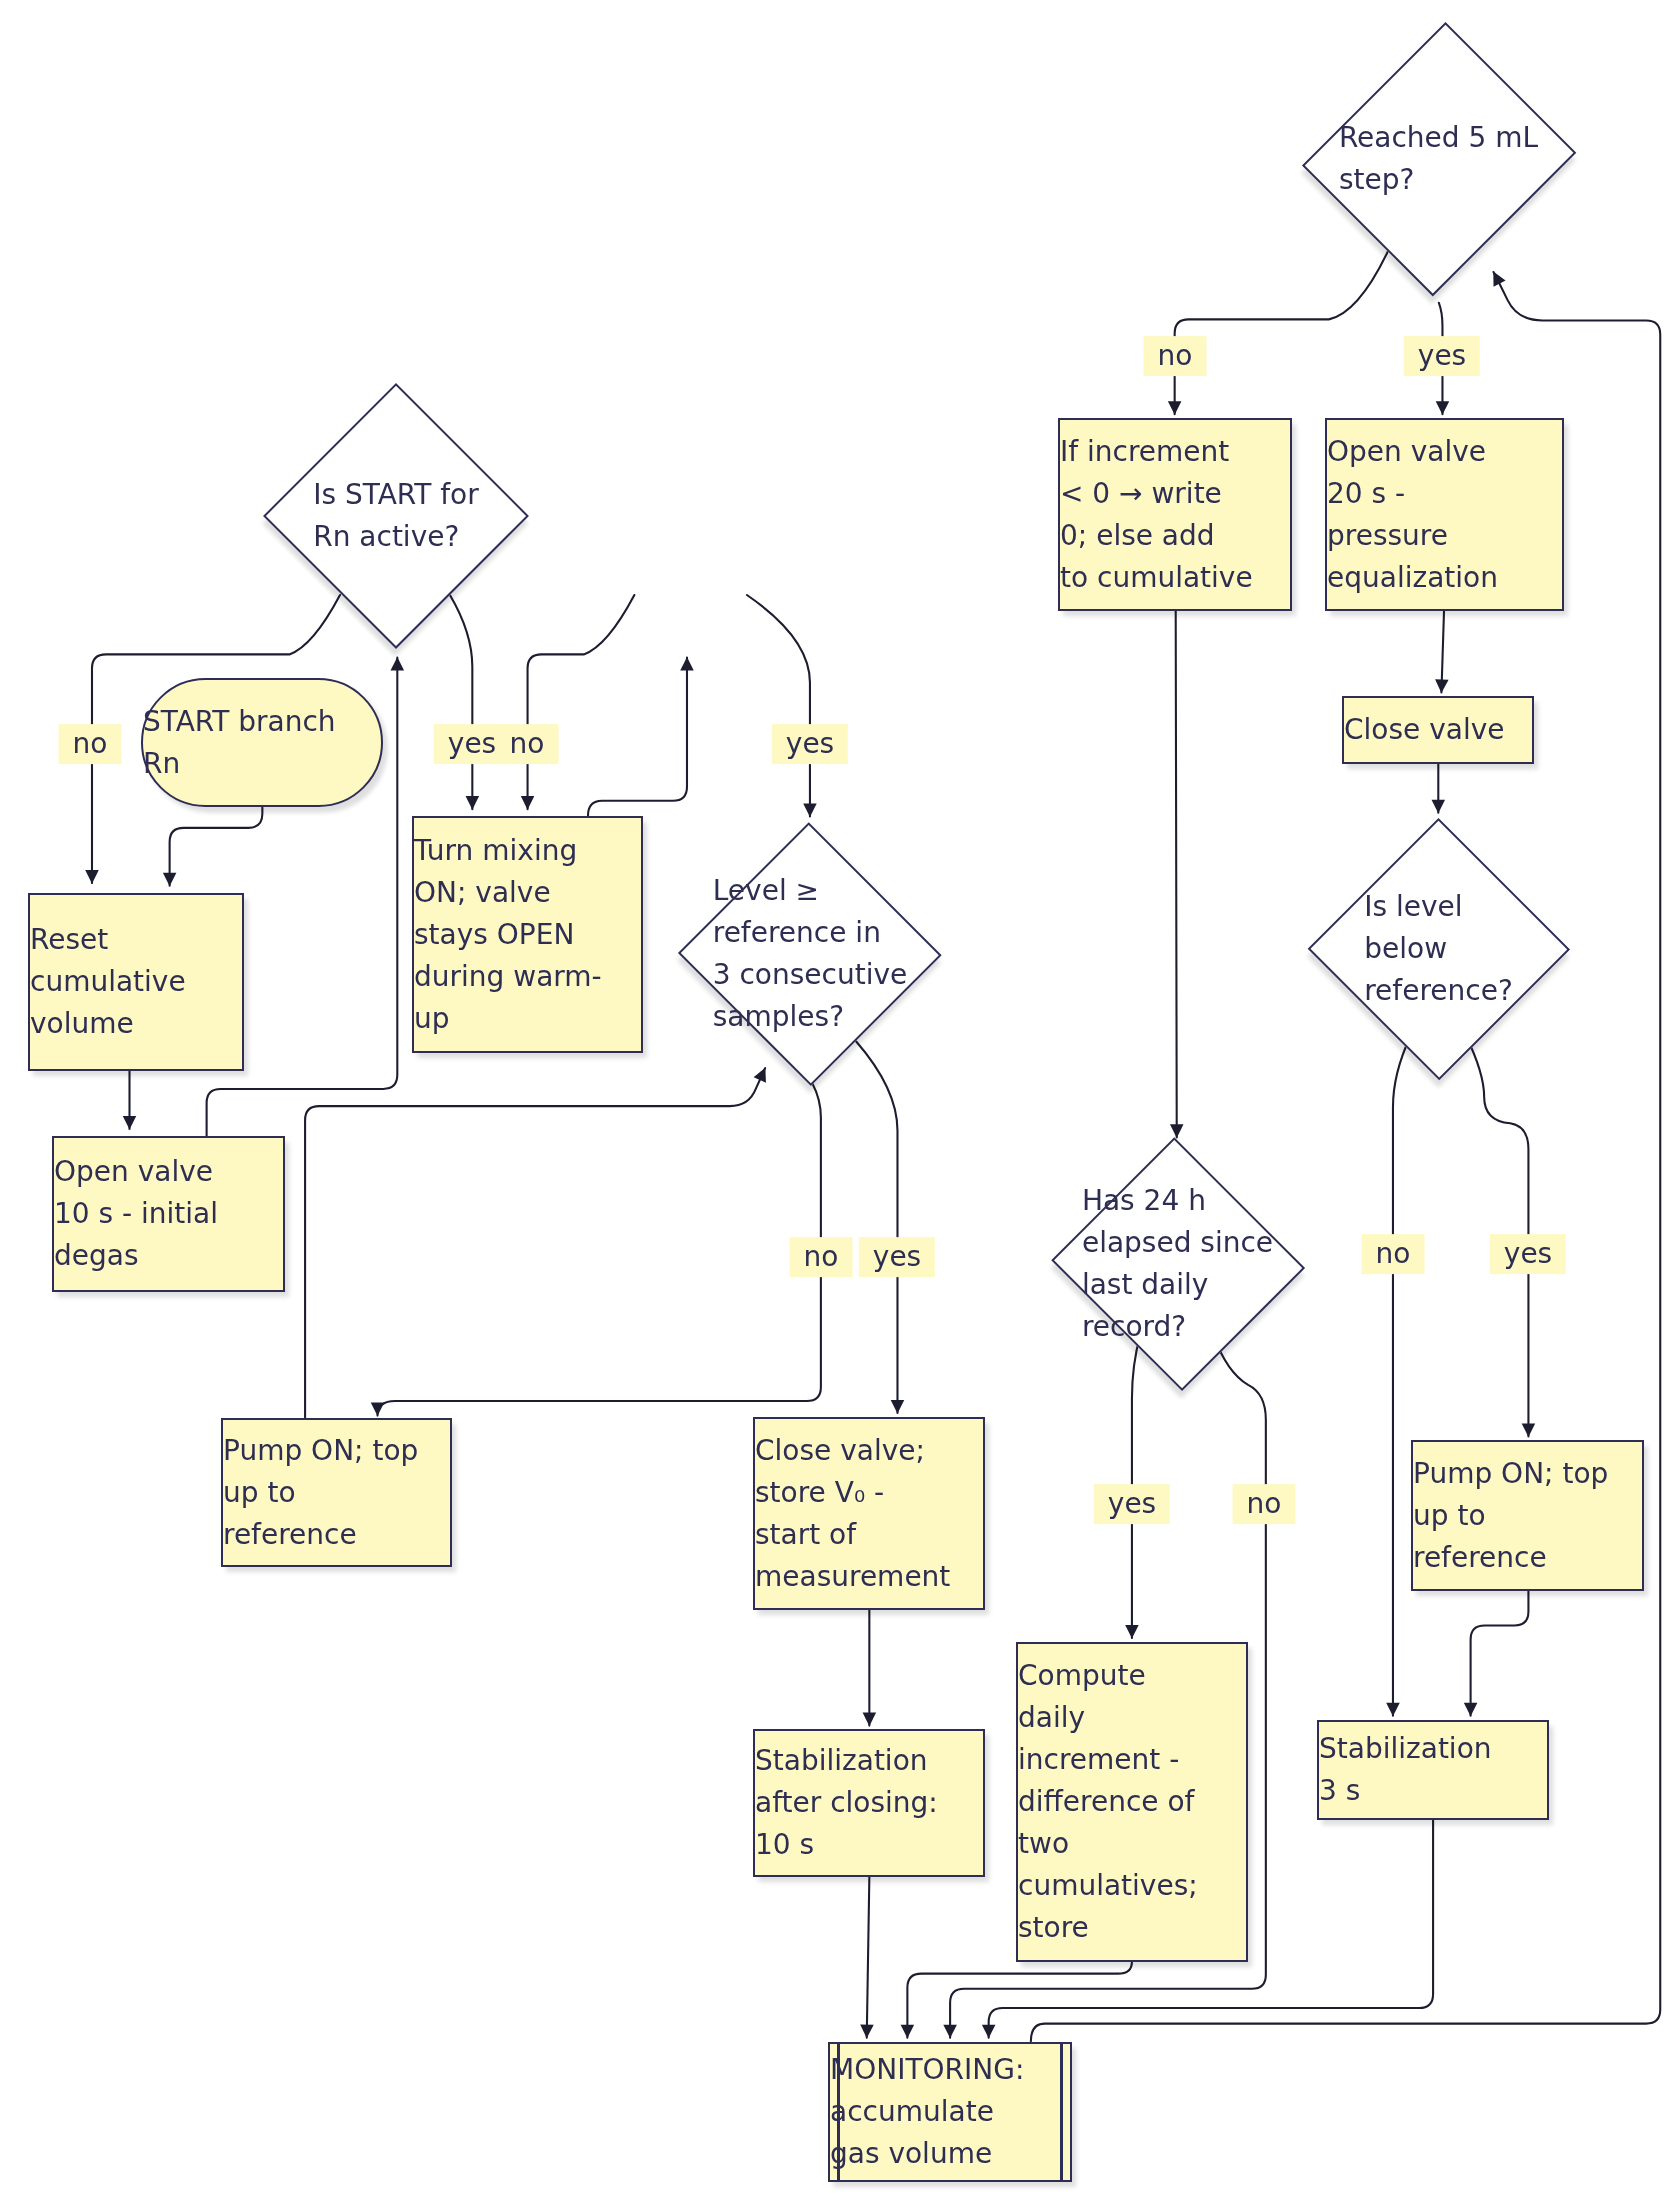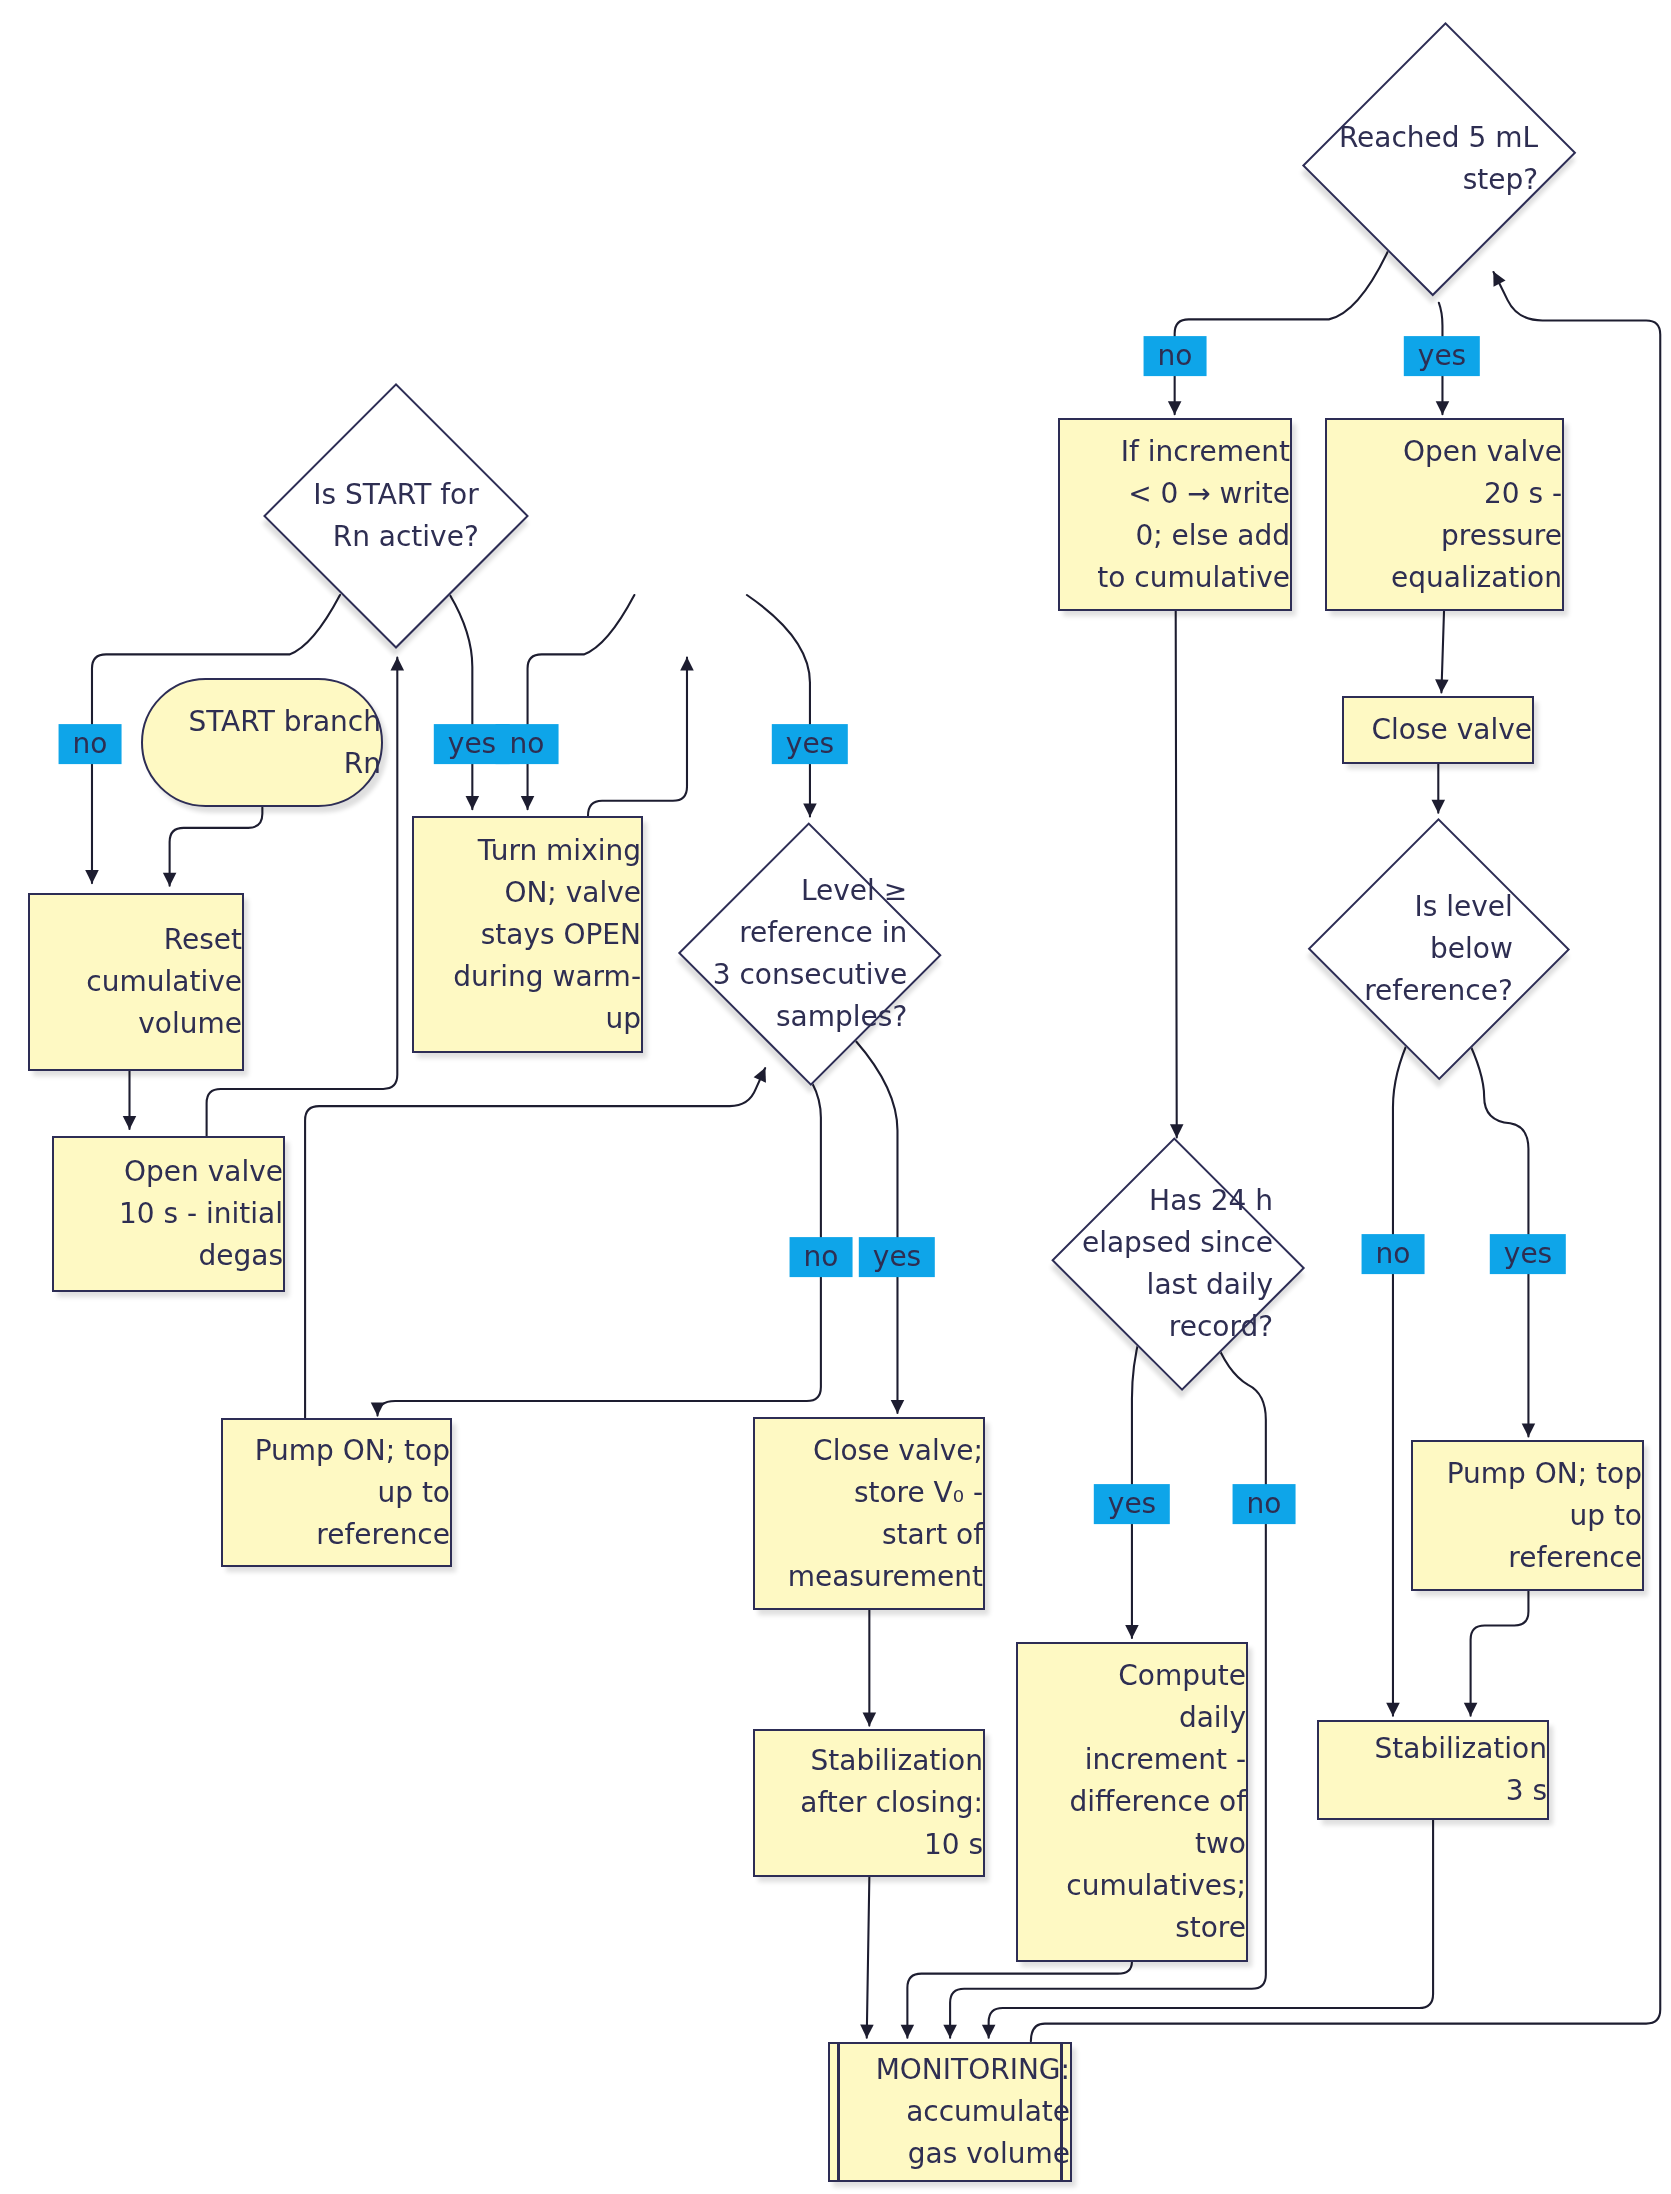--- a/index.html
+++ b/index.html
@@ -4,42 +4,42 @@
 <style>
   html,body { margin:0; padding:0; background:#ffffff; }
   .canvas {
     position:relative; width:1672px; height:2194px; background:#ffffff;
     font-family:"DejaVu Sans", sans-serif; color:#2e2e52; overflow:hidden;
   }
   svg.edges { position:absolute; left:0; top:0; width:1672px; height:2194px; }
   path.edge { fill:none; stroke:#1d1d30; stroke-width:4px; stroke-linejoin:round; stroke-linecap:round; }
   .node { position:absolute; box-sizing:border-box; }
   .node-label {
-    white-space:pre-line; text-align:right; font-size:28px; line-height:1.5;
+    white-space:pre-line; text-align:left; font-size:28px; line-height:1.5;
     color:#2e2e52; width:100%;
   }
   .rect {
     background:#fef9c3; border:2.6px solid #2d2d55;
     display:flex; align-items:center; justify-content:center;
     box-shadow:4.7px 5.7px 4.7px rgba(0,0,0,0.13);
   }
   .stadium { border-radius:70px; }
   .diamond { background:transparent; }
   .diamond-shape {
     position:absolute; left:50%; top:50%; width:70.7%; height:70.7%;
     transform:translate(-50%,-50%) rotate(45deg);
     background:#ffffff; border:2.6px solid #2d2d55; box-sizing:border-box;
     box-shadow:4.7px 5.7px 4.7px rgba(0,0,0,0.13);
   }
   .diamond .node-label { position:absolute; left:0; top:0; height:100%; display:flex; align-items:center; justify-content:center; }
   .sub-bar { position:absolute; top:0; bottom:0; width:2.6px; background:#2d2d55; }
   .sub-bar.left { left:7.3px; } .sub-bar.right { right:7.3px; }
   .edge-label {
     position:absolute; transform:translate(-50%,-50%);
-    background:#0ea5e9; color:#2e2e52; font-size:28px; line-height:1.35;
+    background:#fef9c3; color:#2e2e52; font-size:28px; line-height:1.35;
     padding:1px 14px; white-space:nowrap;
   }
 </style>
 </head>
 <body>
 
 <div class="canvas">
 
   <svg class="edges" viewBox="0 0 3208 4211">
     <defs>

